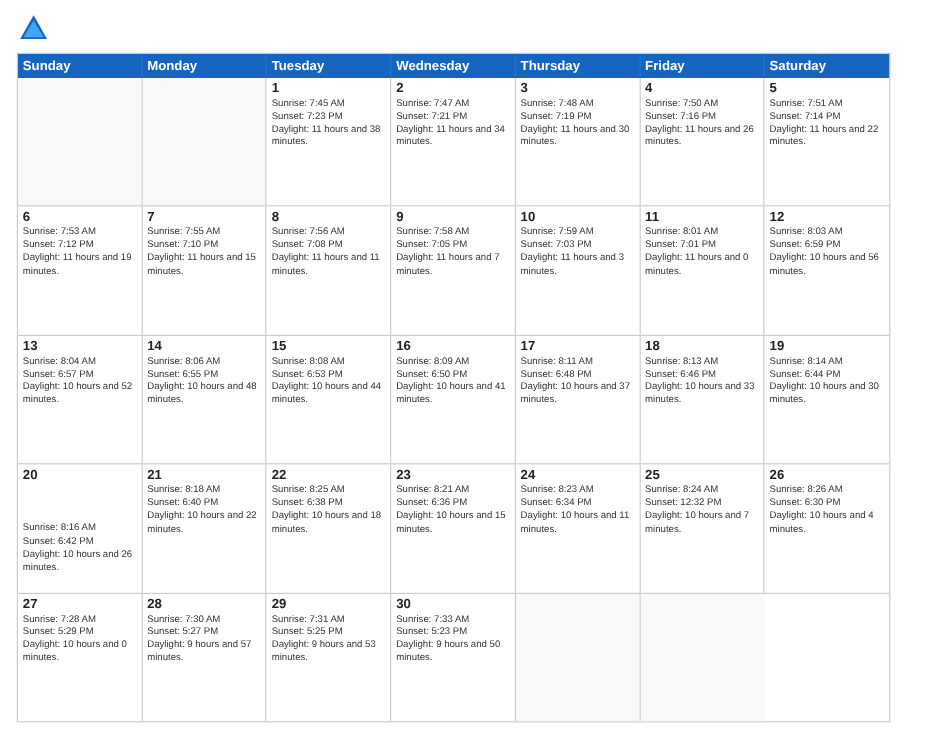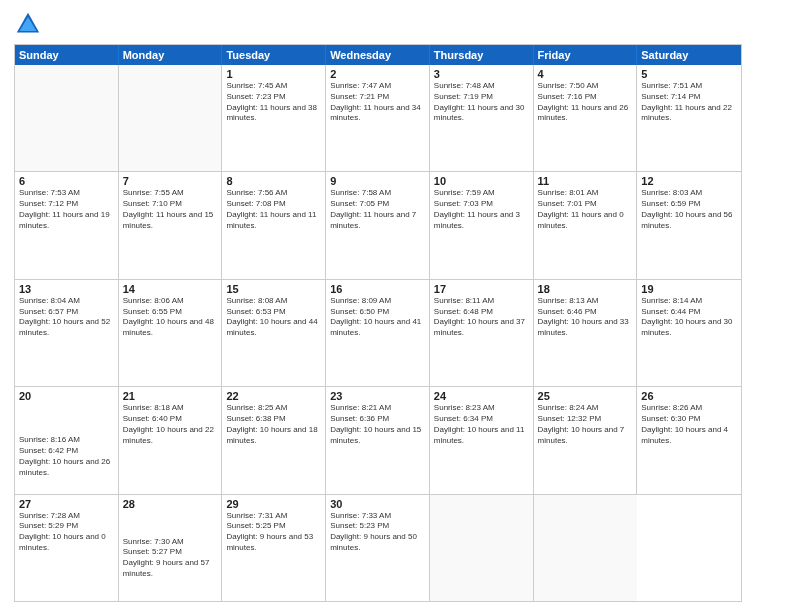--- a/index.html
+++ b/index.html
@@ -308,21 +308,21 @@
         </div>
         <div class="cal-row">
           <div class="cal-cell">
             <div class="day-num">27</div>
             <div class="cell-text" style="white-space: pre-line;">Sunrise: 7:28 AM
 Sunset: 5:29 PM
 Daylight: 10 hours and 0 minutes.</div>
           </div>
           <div class="cal-cell">
             <div class="day-num">28</div>
-            <div class="cell-text" style="white-space: pre-line; margin-top: 26px;">Sunrise: 7:30 AM
+            <div class="cell-text" style="white-space: pre-line;">Sunrise: 7:30 AM
 Sunset: 5:27 PM
 Daylight: 9 hours and 57 minutes.</div>
           </div>
           <div class="cal-cell">
             <div class="day-num">29</div>
             <div class="cell-text" style="white-space: pre-line;">Sunrise: 7:31 AM
 Sunset: 5:25 PM
 Daylight: 9 hours and 53 minutes.</div>
           </div>
           <div class="cal-cell">

